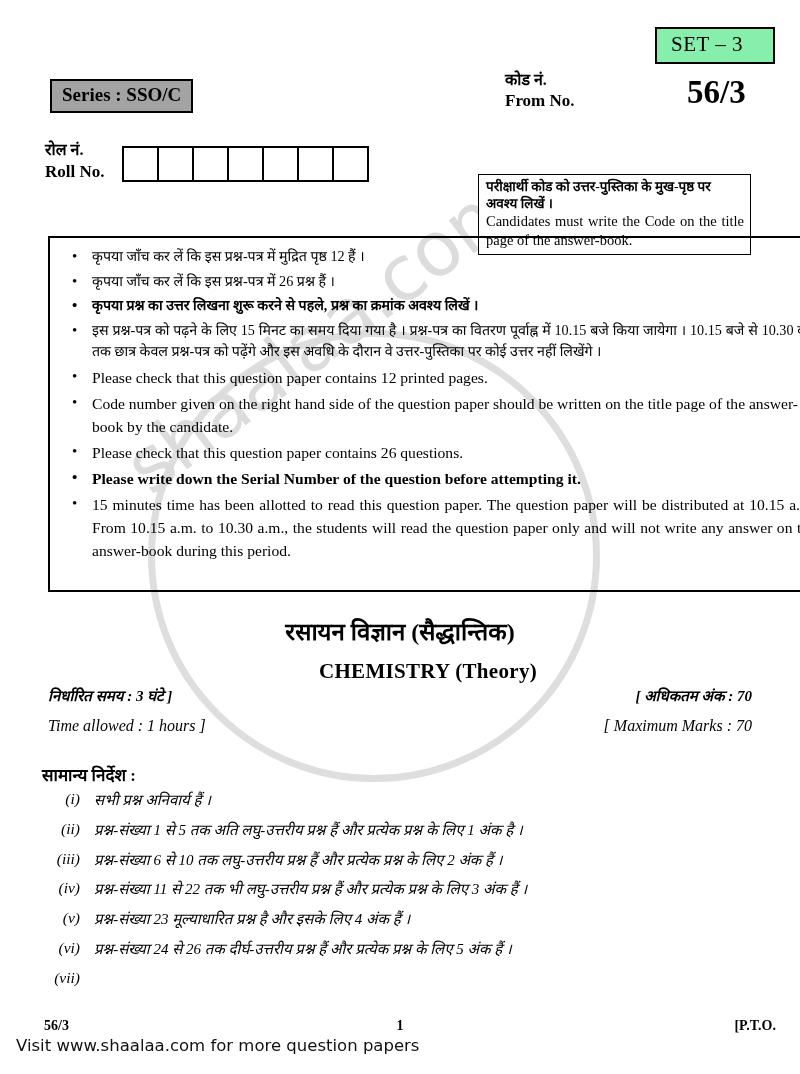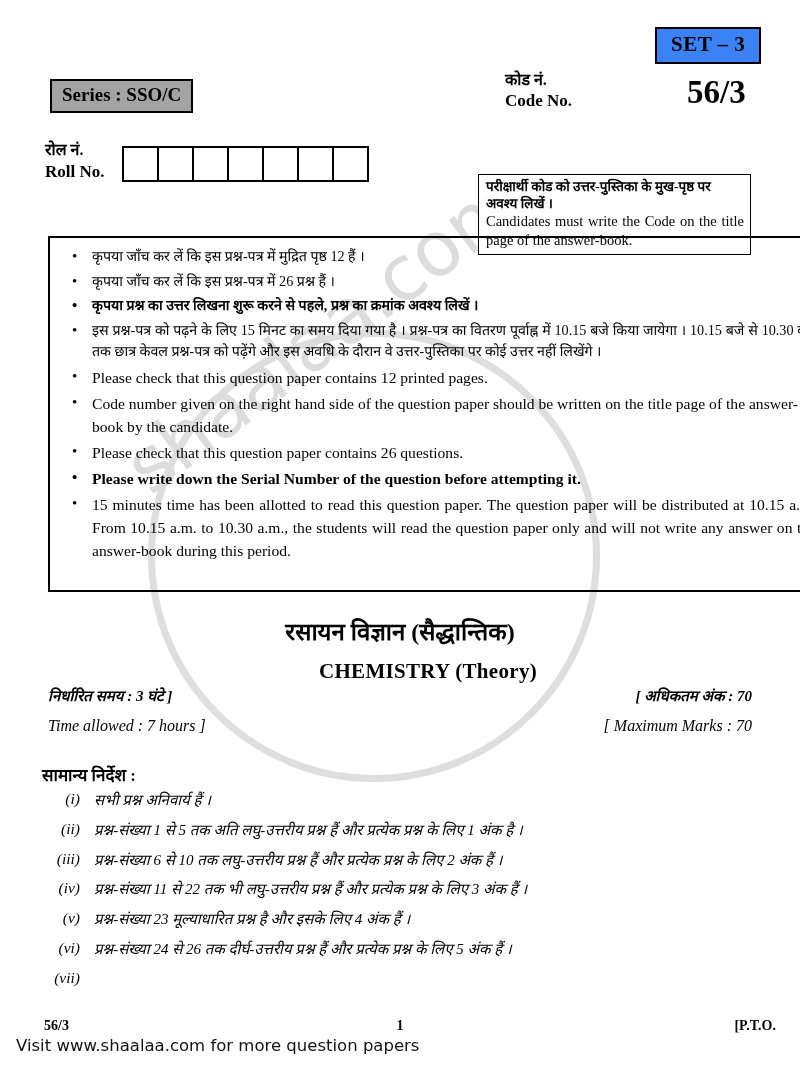--- a/index.html
+++ b/index.html
@@ -55,25 +55,25 @@
     width: 800px;
     height: 1074px;
   }
 
   .abs { position: absolute; }
 
   
   #set-box {
     left: 655px; top: 27px;
     border: 2px solid #000;
-    padding: 3px 14px 5px 14px;
+    padding: 3px 30px 5px 14px;
     font-size: 21px;
-    font-weight: bold;
+    font-weight: normal;
     letter-spacing: 0.5px;
-    background: #3b82f6;
+    background: #86efac;
   }
   #series-box {
     left: 50px; top: 79px;
     border: 2px solid #000;
     padding: 3px 10px 5px 10px;
     font-size: 19px;
     font-weight: bold;
     background: #a3a3a3;
   }
   #code-label-wrap {
@@ -225,21 +225,21 @@
 </div>
 
 <div id="page">
 
   <div class="abs" id="set-box">SET – 3</div>
 
   <div class="abs" id="series-box">Series : SSO/C</div>
 
   <div class="abs" id="code-label-wrap">
     <div id="code-hi">कोड नं.</div>
-    <div id="code-en">Code No.</div>
+    <div id="code-en">From No.</div>
   </div>
   <div class="abs" id="code-value">56/3</div>
 
   <div class="abs" id="roll-label">
     <div id="roll-hi">रोल नं.</div>
     <div id="roll-en">Roll No.</div>
   </div>
   <div class="abs" id="roll-boxes">
     <div class="cell"></div>
     <div class="cell"></div>
@@ -266,21 +266,21 @@
       <li class="en-item">Please check that this question paper contains 26 questions.</li>
       <li class="en-item bold-item">Please write down the Serial Number of the question before attempting it.</li>
       <li class="en-item justify">15 minutes time has been allotted to read this question paper. The question paper will be distributed at 10.15 a.m. From 10.15 a.m. to 10.30 a.m., the students will read the question paper only and will not write any answer on the answer-book during this period.</li>
     </ul>
   </div>
 
   <div class="abs" id="title-hi">रसायन विज्ञान (सैद्धान्तिक)</div>
   <div class="abs" id="title-en">CHEMISTRY (Theory)</div>
 
   <div class="abs" id="time-hi">निर्धारित समय  : 3 घंटे ]</div>
-  <div class="abs" id="time-en">Time allowed : 7 hours ]</div>
+  <div class="abs" id="time-en">Time allowed : 1 hours ]</div>
   <div class="abs" id="marks-hi">[ अधिकतम अंक  : 70</div>
   <div class="abs" id="marks-en">[ Maximum Marks : 70</div>
 
   <div class="abs" id="gen-heading">सामान्य निर्देश :</div>
   <div class="abs" id="gen-list">
     <div class="gen-row">
       <div class="gen-num">(i)</div>
       <div class="gen-text">सभी प्रश्न अनिवार्य हैं ।</div>
     </div>
     <div class="gen-row">

